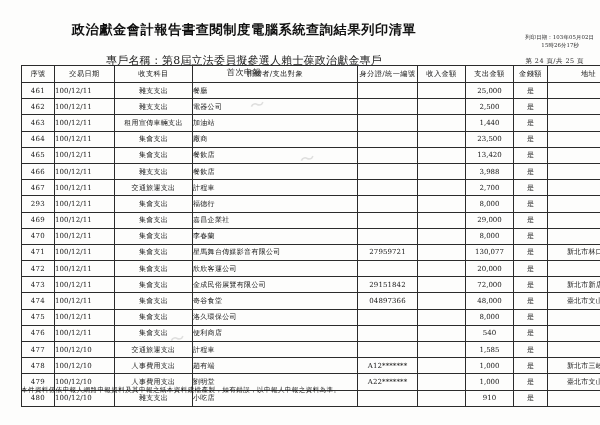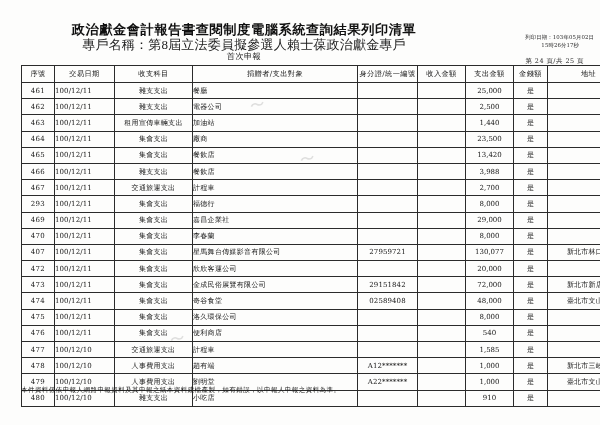--- a/index.html
+++ b/index.html
@@ -36,26 +36,25 @@
   }
   .doc-title {
     font-size: 13.2px;
     font-weight: bold;
     letter-spacing: 0.6px;
     line-height: 15px;
     color: #101010;
     font-family: "DejaVu Serif", "Liberation Serif", serif;
   }
   .doc-subtitle {
-    font-size: 13px;
+    font-size: 11px;
     line-height: 11px;
-    margin-top: 2px;
+    margin-top: 18px;
     letter-spacing: 0.2px;
     color: #1c1c1c;
-    font-family: Liberation Serif, serif;
   }
   .doc-subtitle2 {
     font-size: 8.2px;
     line-height: 11px;
     margin-top: 1px;
     letter-spacing: 0.4px;
     color: #1c1c1c;
   }
 
   
@@ -314,21 +313,21 @@
             <td class="date">100/12/11</td>
             <td class="acct">集會支出</td>
             <td class="party">李春蘭</td>
             <td class="idno"></td>
             <td class="amt-in"></td>
             <td class="amt-out">8,000</td>
             <td class="chk">是</td>
             <td class="addr"></td>
           </tr>
           <tr>
-            <td class="seq">407</td>
+            <td class="seq">471</td>
             <td class="date">100/12/11</td>
             <td class="acct">集會支出</td>
             <td class="party">星馬舞台傳媒影音有限公司</td>
             <td class="idno">27959721</td>
             <td class="amt-in"></td>
             <td class="amt-out">130,077</td>
             <td class="chk">是</td>
             <td class="addr">新北市林口區</td>
           </tr>
           <tr>
@@ -351,21 +350,21 @@
             <td class="amt-in"></td>
             <td class="amt-out">72,000</td>
             <td class="chk">是</td>
             <td class="addr">新北市新店區</td>
           </tr>
           <tr>
             <td class="seq">474</td>
             <td class="date">100/12/11</td>
             <td class="acct">集會支出</td>
             <td class="party">奇谷食堂</td>
-            <td class="idno">02589408</td>
+            <td class="idno">04897366</td>
             <td class="amt-in"></td>
             <td class="amt-out">48,000</td>
             <td class="chk">是</td>
             <td class="addr">臺北市文山區</td>
           </tr>
           <tr>
             <td class="seq">475</td>
             <td class="date">100/12/11</td>
             <td class="acct">集會支出</td>
             <td class="party">洛久環保公司</td>

